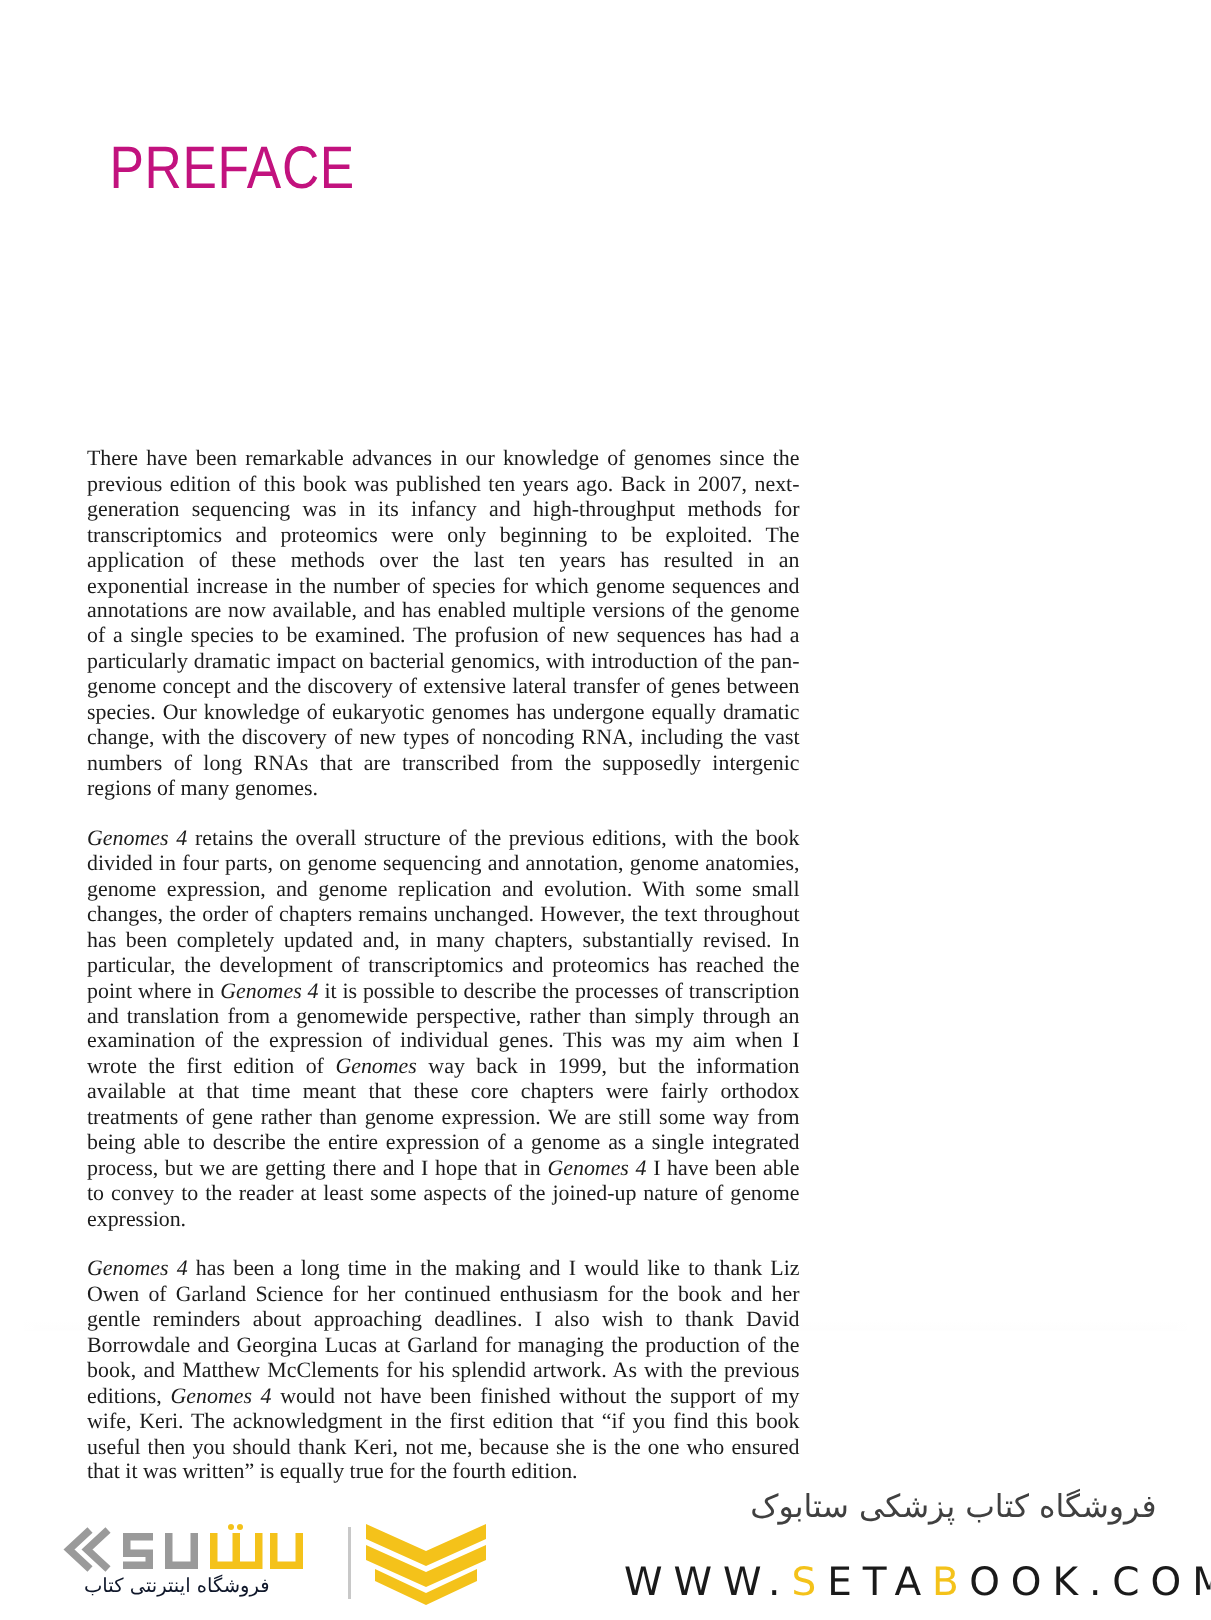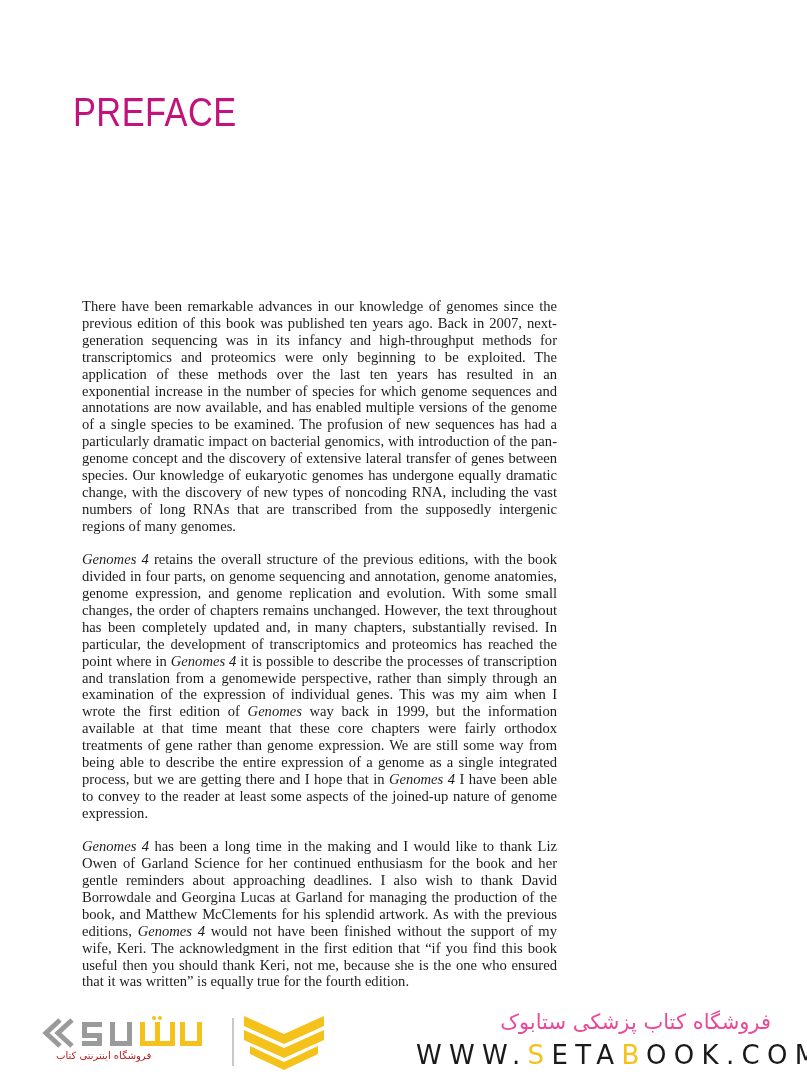--- a/index.html
+++ b/index.html
@@ -21,39 +21,39 @@
     position: absolute; left: 57px; top: 88px;
     font-family: "Liberation Sans", sans-serif;
     font-size: 40px; font-weight: normal; letter-spacing: 0.5px;
     color: #c2127e; margin: 0; line-height: 48px;
     transform: scaleX(0.86); transform-origin: left center;
   }
   .body-text {
     position: absolute; left: 58px; top: 298px; width: 475px;
     font-family: "Liberation Serif", serif;
     font-size: 14.6px; line-height: 16.9px; color: #1c1c1c;
-    text-align: justify; hyphens: manual; margin-left: 24px;
+    text-align: justify; hyphens: manual;
   }
   .body-text p { margin: 0 0 16.5px 0; }
   .body-text em { font-style: italic; }
   .footer {
     position: absolute; left: 0; top: 993px; width: 807px; height: 87px; background: #ffffff;
   }
   .logo-wrap { position: absolute; left: 34px; top: 1010px; width: 290px; height: 62px; }
   .logo-chevrons { position: absolute; left: 4px; top: 6px; }
   .logo-arabic-sub {
-    position: absolute; left: 22px; top: 40px; font-size: 10px; color: #b91c1c;
+    position: absolute; left: 22px; top: 40px; font-size: 13px; color: #0f172a;
     font-family: "DejaVu Sans", sans-serif; direction: rtl; white-space: nowrap;
   }
   .logo-divider { position: absolute; left: 198px; top: 8px; width: 2px; height: 48px; background: #c8c8c8; }
   .logo-mark { position: absolute; left: 210px; top: 6px; }
   .store-name {
     position: absolute; right: 36px; top: 992px;
-    font-family: "DejaVu Sans", sans-serif; font-size: 21px; color: #ec4899;
-    direction: rtl; white-space: nowrap; margin-top: 18px;
+    font-family: "DejaVu Sans", sans-serif; font-size: 21px; color: #404040;
+    direction: rtl; white-space: nowrap;
   }
   .store-url {
     position: absolute; left: 416px; top: 1040px;
     font-family: "DejaVu Sans", sans-serif; font-size: 26px; letter-spacing: 7.3px;
     color: #1a1a1a; white-space: nowrap;
   }
   .store-url .hl { color: #f4c21a; }
 </style>
 </head>
 <body>

